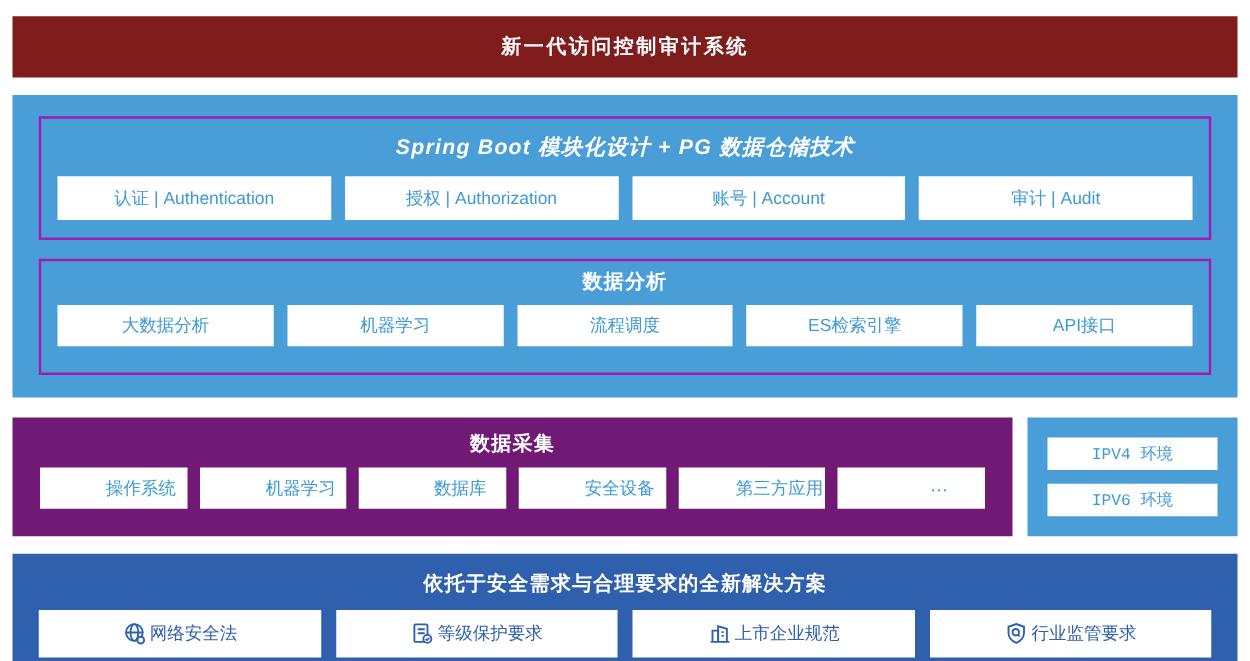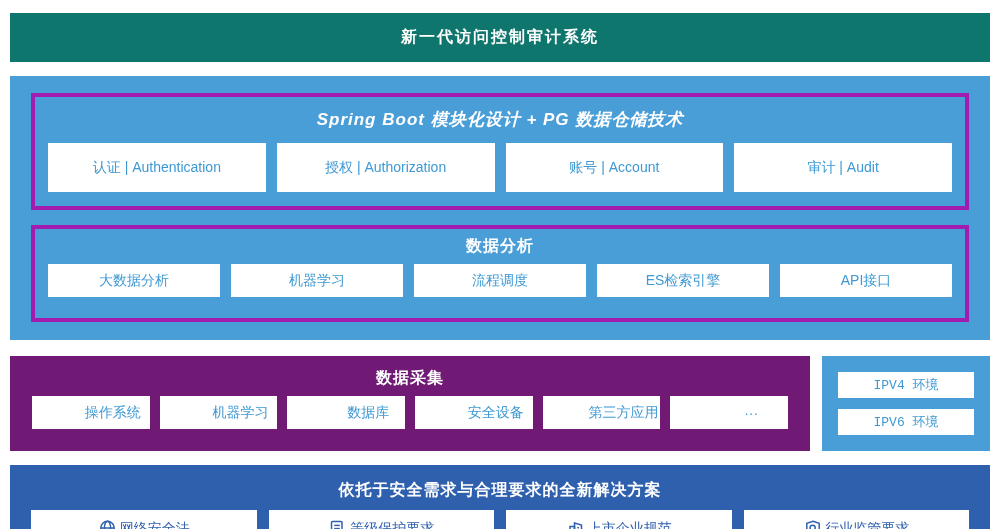--- a/index.html
+++ b/index.html
@@ -3,45 +3,45 @@
 <meta charset="utf-8">
 <style>
   * { box-sizing: border-box; margin: 0; padding: 0; }
   html, body { width: 1000px; height: 529px; background: #ffffff; }
   body {
     font-family: "Liberation Sans", sans-serif;
     padding: 13px 10px 8px;
   }
   .header-bar {
     height: 49px;
-    background: #0f766e;
+    background: #7f1d1d;
     display: flex; align-items: center; justify-content: center;
   }
   .header-bar span {
     color: #ffffff; font-size: 16px; font-weight: bold; letter-spacing: 2px;
   }
   .main-container {
     margin-top: 14px;
     background: #4a9ed8;
     padding: 17px 21px 18px;
   }
   .bordered-box {
-    border: 4px solid #a21caf;
+    border: 2px solid #a21caf;
   }
   .bordered-box.spring { padding: 10px 13px 14px; }
   .bordered-box.analysis { padding: 6px 13px 21px; margin-top: 15px; }
   .box-title {
     color: #ffffff; font-size: 16px; font-weight: bold;
     text-align: center; line-height: 22px; letter-spacing: 1px;
   }
   .box-title.italic { font-style: italic; font-size: 17px; margin: 2px 0 12px; }
   .bordered-box.analysis .box-title { margin: 0 0 8px; line-height: 21px; }
   .module-row { display: flex; gap: 11px; }
   .module {
-    flex: 1; height: 49px; background: #ffffff;
+    flex: 1; height: 35px; background: #ffffff;
     display: flex; align-items: center; justify-content: center;
     color: #3e99d4; font-size: 14px;
   }
   .bordered-box.analysis .module { height: 33px; }
   .row2 { display: flex; gap: 12px; margin-top: 16px; }
   .collect {
     width: 800px;
     background: #701a75;
     padding: 11px 22px 17px;
   }

